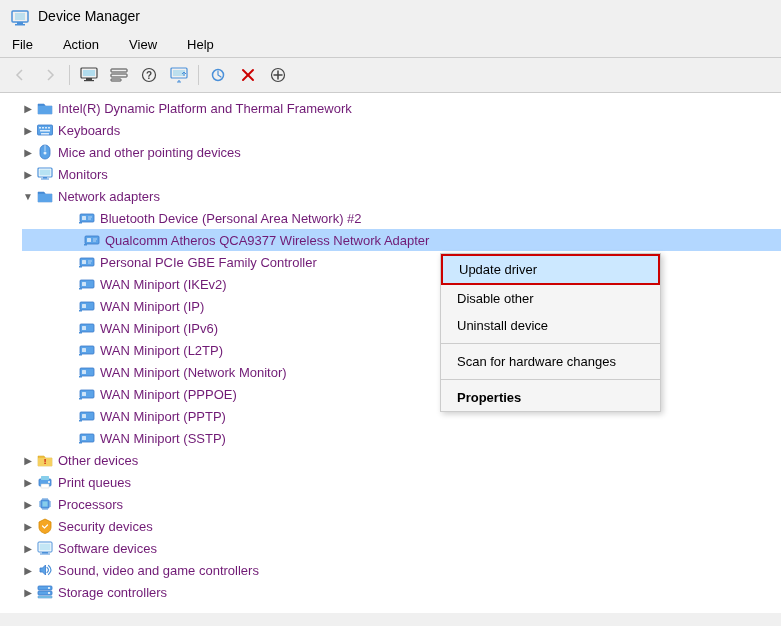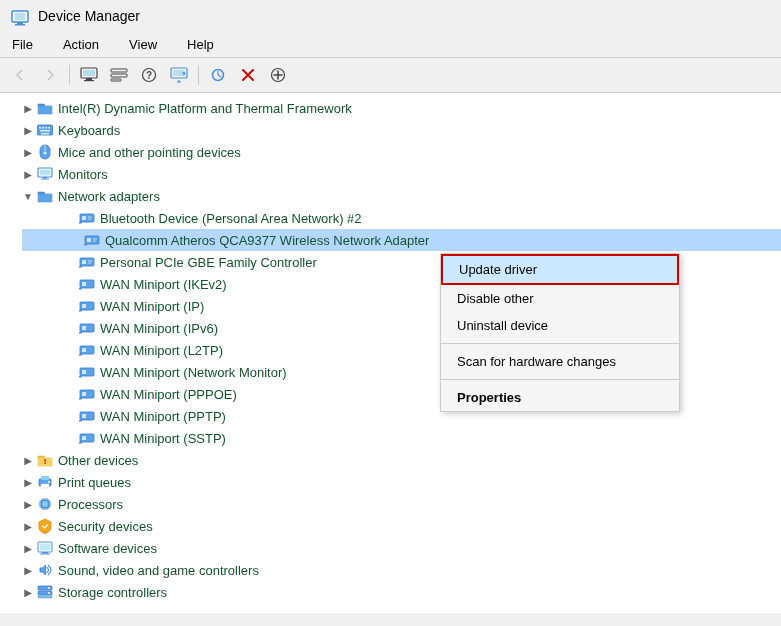--- a/index.html
+++ b/index.html
@@ -111,32 +111,32 @@
     .item-icon {
       width: 18px;
       height: 18px;
       margin-right: 4px;
       flex-shrink: 0;
       display: flex;
       align-items: center;
       justify-content: center;
     }
     .item-label {
-      color: #14532d;
+      color: #701a75;
     }
     .indent-1 { padding-left: 20px; }
     .indent-2 { padding-left: 40px; margin-left: 22px; }
 
     
     .context-menu {
       position: absolute;
       background: #f5f5f5;
       border: 1px solid #ccc;
       box-shadow: 2px 2px 6px rgba(0,0,0,0.2);
-      width: 240px;
+      width: 221px;
       z-index: 100;
       top: 160px;
       left: 440px;
     }
     .ctx-item {
       padding: 6px 16px;
       cursor: pointer;
       color: #000;
     }
     .ctx-item.active {

